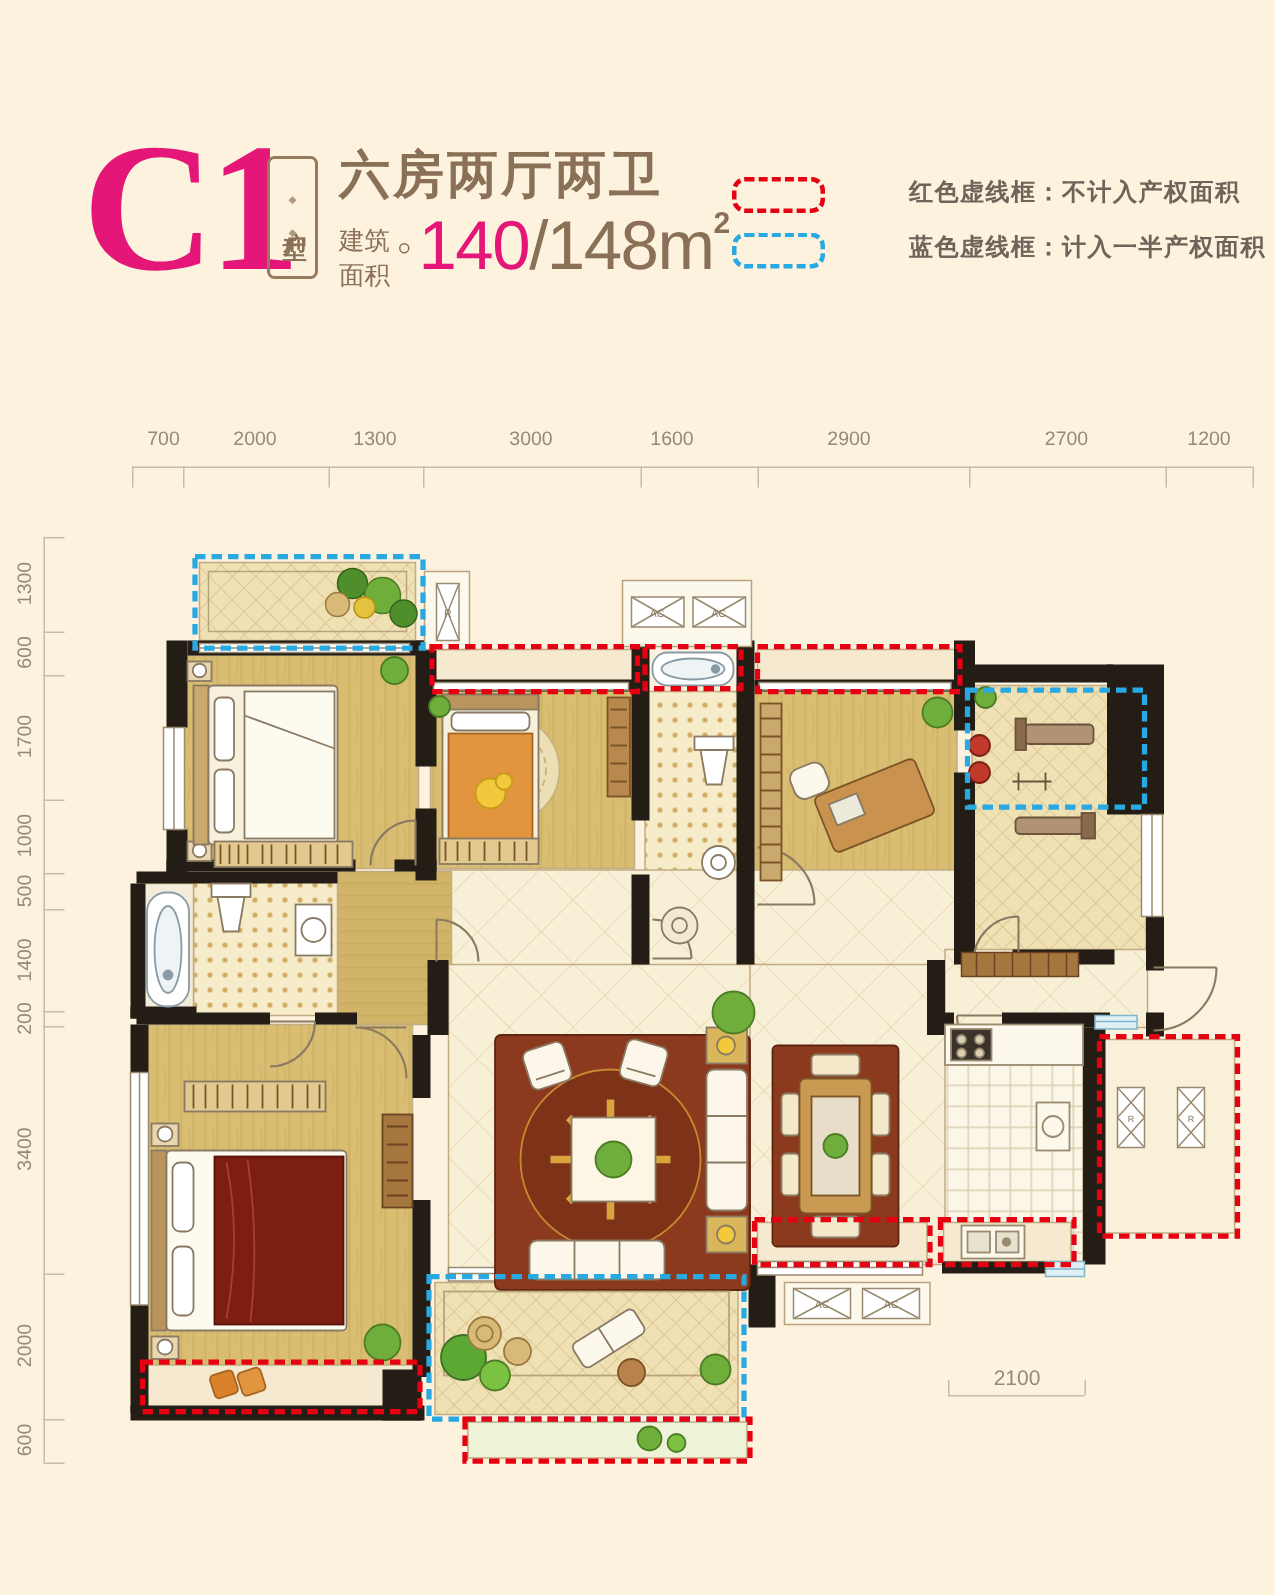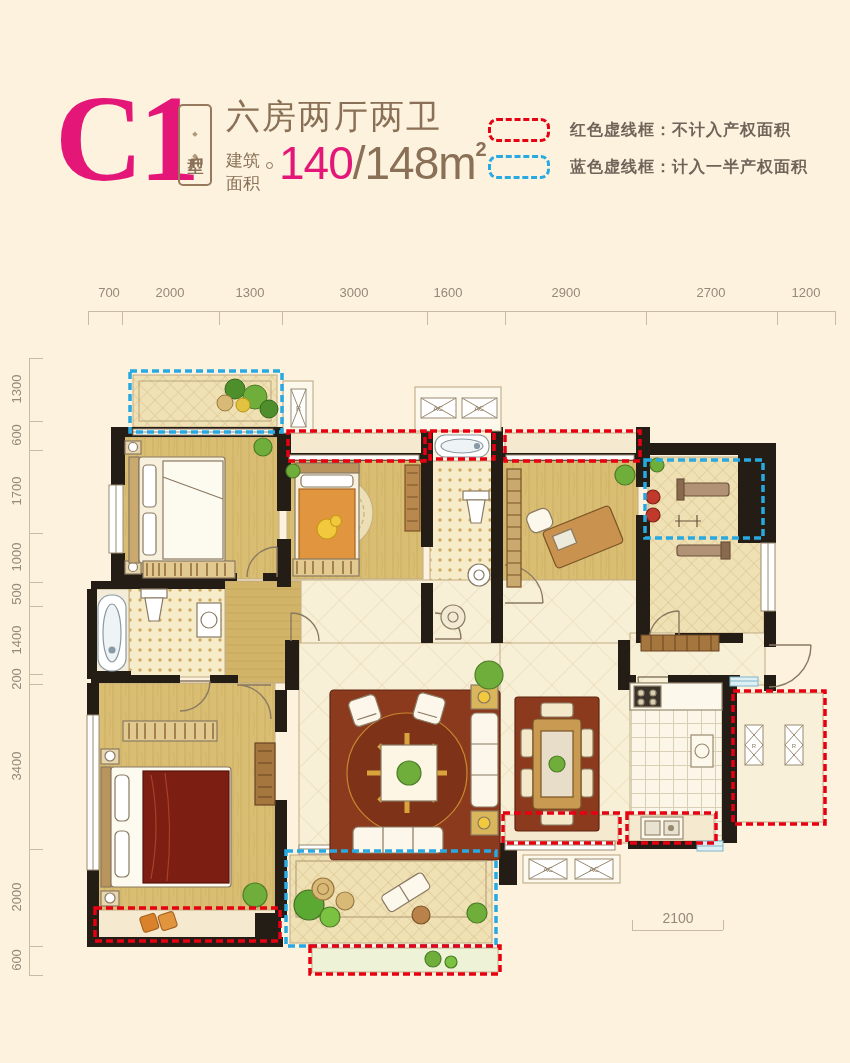--- a/index.html
+++ b/index.html
@@ -6,31 +6,31 @@
   .page{position:relative;width:850px;height:1063px;background:#fcf2dd;overflow:hidden;
         font-family:"Liberation Sans",sans-serif;}
   
   .plan-code{position:absolute;left:55px;top:78px;font-family:"Liberation Serif",serif;
              font-weight:bold;font-size:122px;line-height:1;color:#e41779;letter-spacing:-4px;}
   .code-tag{position:absolute;left:178px;top:104px;width:30px;height:78px;border:2px solid #97795d;
             border-radius:5px;display:flex;flex-direction:column;align-items:center;justify-content:center;
             color:#8a7057;}
   .code-tag .dot{font-size:7px;color:#b49a7d;line-height:1.4;}
   .code-tag .vtxt{writing-mode:vertical-rl;font-size:16px;font-weight:bold;letter-spacing:4px;margin:2px 0;}
-  .main-title{position:absolute;left:226px;top:94px;font-size:34px;font-weight:normal;color:#8a7057;letter-spacing:2px;}
+  .main-title{position:absolute;left:226px;top:94px;font-size:34px;font-weight:bold;color:#8a7057;letter-spacing:2px;}
   .area-row{position:absolute;left:226px;top:140px;display:flex;align-items:flex-start;}
   .area-label{font-size:17px;font-weight:normal;color:#8a7057;line-height:1.35;margin-top:10px;}
   .area-dot{width:5px;height:5px;border:1px solid #8a7057;border-radius:50%;margin:22px 6px 0 6px;}
   .area-num{font-size:46px;font-weight:normal;line-height:1;letter-spacing:-1px;}
   .num-pink{color:#e41779;}
   .num-brown{color:#8a7057;}
   .area-sup{font-size:20px;font-weight:bold;color:#8a7057;margin-top:-2px;}
   
   .legend{position:absolute;left:488px;top:118px;}
-  .legend-row{display:flex;align-items:center;margin-bottom:13px;}
+  .legend-row{display:flex;margin-bottom:13px;gap:36px;}
   .swatch{width:56px;height:18px;border-radius:9px;border:3px dashed #e60012;background:transparent;}
   .swatch.blue{border-color:#29a9e1;}
   .legend-label{margin-left:20px;font-size:16px;font-weight:bold;color:#70635a;letter-spacing:1px;}
   
   .ruler-line{position:absolute;background:#c8bca6;}
   .tick{position:absolute;background:#c8bca6;}
   .rlabel{position:absolute;font-size:13px;color:#96897a;transform:translate(-50%,-50%);white-space:nowrap;}
   .rlabel.vert{transform:translate(-50%,-50%) rotate(-90deg);}
   
   .dim-bottom-label{position:absolute;font-size:14px;color:#96897a;transform:translate(-50%,-50%);}

